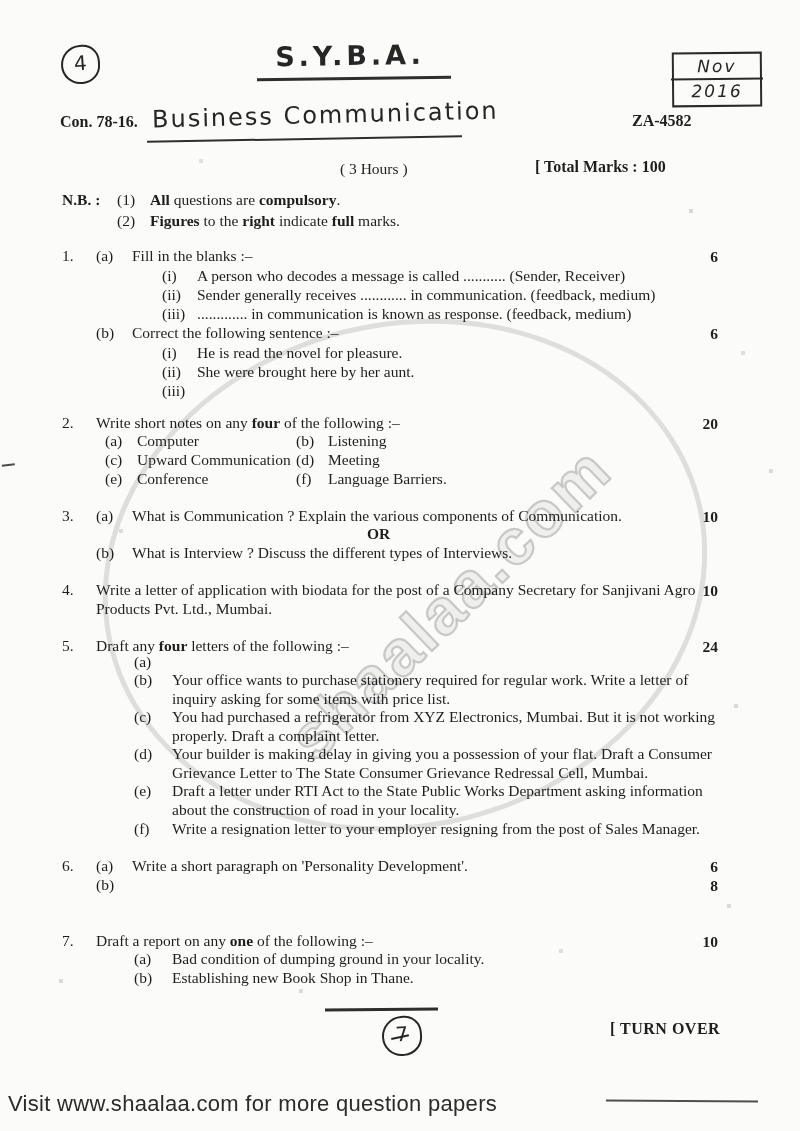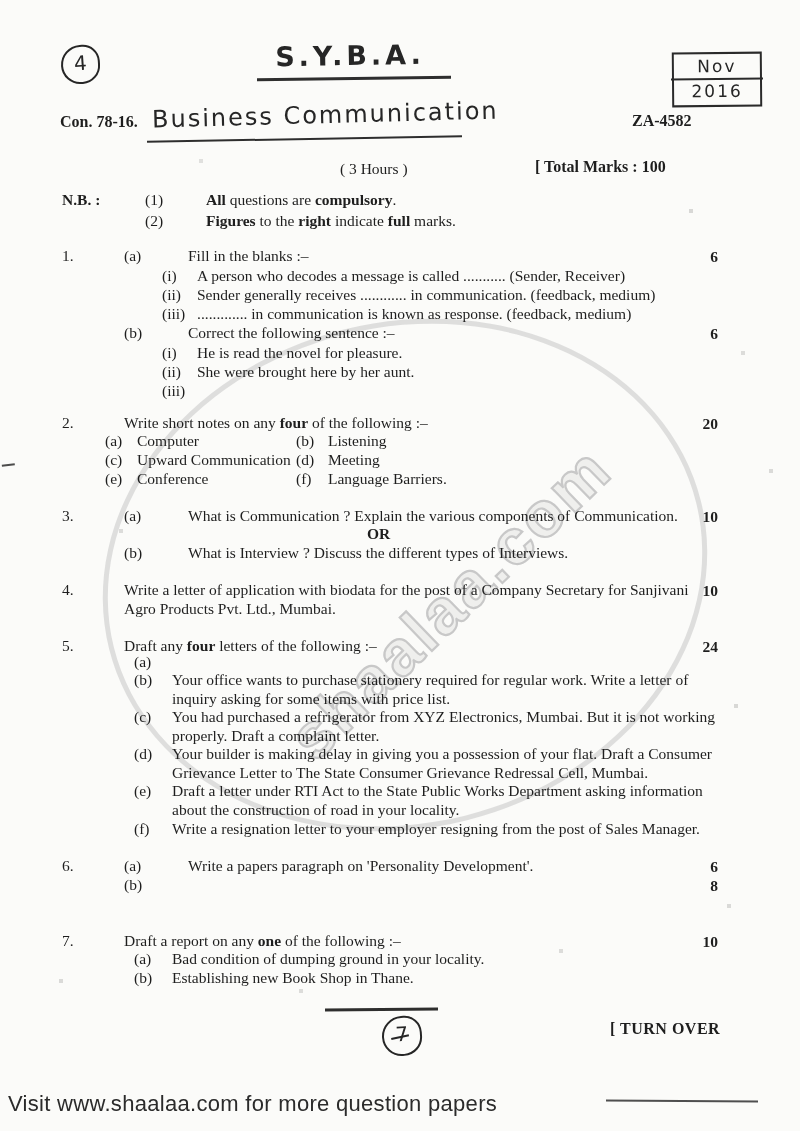--- a/index.html
+++ b/index.html
@@ -8,27 +8,27 @@
   .abs{position:absolute;}
   
   .hand{font-family:"DejaVu Sans",cursive;color:#262626;}
   .circle-num{border:2.5px solid #262626;border-radius:54% 46% 50% 52%;text-align:center;
               font-size:20px;line-height:32px;transform:rotate(-4deg);}
   .hline{background:#2e2e2e;height:2.5px;}
   
   .title{font-size:27px;letter-spacing:4px;font-weight:bold;text-align:center;transform:rotate(-1deg);}
   .subject{font-size:24px;letter-spacing:2px;transform:rotate(-1.5deg);white-space:nowrap;}
   .bold16{font-weight:bold;font-size:16px;}
-  .datebox{border:2.5px solid #2a2a2a;transform:rotate(-0.5deg);}
+  .datebox{border:2.5px solid #2a2a2a;transform:rotate(-0.5deg);font-style:italic;}
   .datebox .cell{height:25px;text-align:center;font-size:17px;line-height:24px;letter-spacing:2px;}
   .datebox .div{position:absolute;left:-3px;top:24px;width:92px;height:2px;background:#2a2a2a;}
   
   .q{position:absolute;left:62px;width:656px;font-size:15.5px;line-height:19px;}
   .marks{position:absolute;right:0;top:1px;font-weight:bold;}
-  .frow{display:flex;gap:28px;}
+  .frow{display:flex;}
   .qnum{width:34px;flex:none;}
   .plabel{width:36px;flex:none;}
   .ritem{display:flex;margin-left:100px;}
   .rlabel{width:35px;flex:none;}
   .opt{display:flex;margin-left:43px;}
   .ol1{width:32px;flex:none;}.ot1{width:159px;flex:none;}.ol2{width:32px;flex:none;}
   .item{display:flex;}
   .ilabel{width:38px;flex:none;}
   .itext{flex:1;}
   .or{margin-left:305px;font-weight:bold;}
@@ -212,21 +212,21 @@
   <div class="q item" style="top:819px;padding-left:72px;width:584px;">
     <span class="ilabel">(f)</span>
     <span class="itext">Write a resignation letter to your employer resigning from the post of Sales Manager.</span>
   </div>
 
   <div class="q" style="top:856px;">
     <span class="marks">6</span>
     <div class="frow">
       <span class="qnum">6.</span>
       <span class="plabel">(a)</span>
-      <span>Write a papers paragraph on 'Personality Development'.</span>
+      <span>Write a short paragraph on 'Personality Development'.</span>
     </div>
   </div>
   <div class="q" style="top:875px;">
     <span class="marks">8</span>
     <div class="frow">
       <span class="qnum"></span>
       <span class="plabel">(b)</span>
     </div>
   </div>
 

